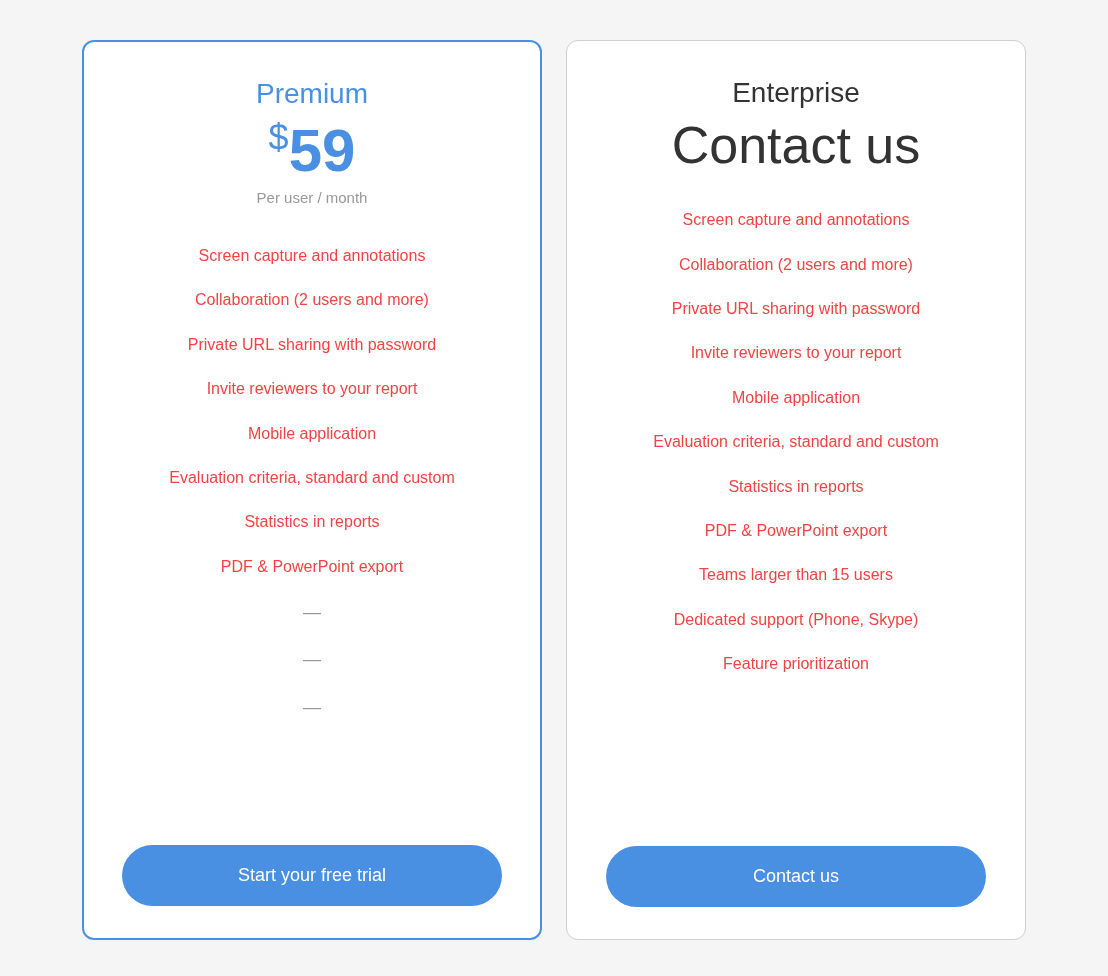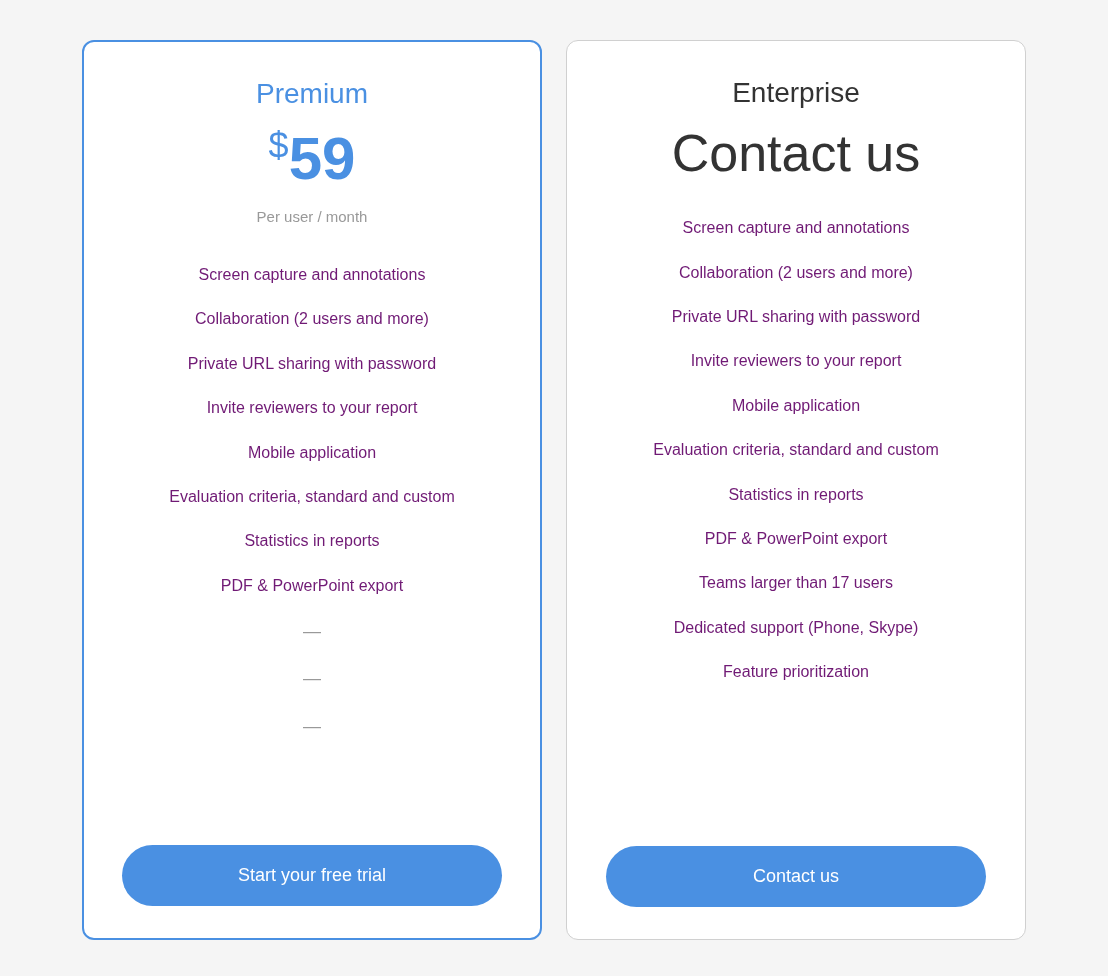--- a/index.html
+++ b/index.html
@@ -43,38 +43,38 @@
     }
 
     .pricing-card.enterprise {
       border: 1px solid #d0d0d0;
     }
 
     .plan-name {
       font-size: 28px;
       font-weight: 400;
       text-align: center;
-      margin-bottom: 16px;
+      margin-bottom: 8px;
     }
 
     .plan-name.premium {
       color: #4a90e2;
     }
 
     .plan-name.enterprise {
       color: #333333;
     }
 
     .plan-price {
       font-size: 60px;
       font-weight: 700;
       color: #4a90e2;
       text-align: left;
       line-height: 1.1;
-      margin-bottom: 16px;
+      margin-bottom: 5px;
     }
 
     .plan-price .currency {
       font-size: 36px;
       font-weight: 400;
       vertical-align: super;
     }
 
     .plan-contact {
       font-size: 52px;
@@ -97,21 +97,21 @@
       width: 100%;
       flex: 1;
       display: flex;
       flex-direction: column;
       gap: 0;
       margin-bottom: 32px;
     }
 
     .features-list li {
       font-size: 16px;
-      color: #701a75;
+      color: #ef4444;
       text-align: center;
       padding: 11px 8px;
       line-height: 1.4;
     }
 
     .features-list li.dash {
       color: #999999;
       font-size: 18px;
     }
 
@@ -162,20 +162,20 @@
     <div class="plan-contact">Contact us</div>
     <ul class="features-list">
       <li>Screen capture and annotations</li>
       <li>Collaboration (2 users and more)</li>
       <li>Private URL sharing with password</li>
       <li>Invite reviewers to your report</li>
       <li>Mobile application</li>
       <li>Evaluation criteria, standard and custom</li>
       <li>Statistics in reports</li>
       <li>PDF &amp; PowerPoint export</li>
-      <li>Teams larger than 17 users</li>
+      <li>Teams larger than 15 users</li>
       <li>Dedicated support (Phone, Skype)</li>
       <li>Feature prioritization</li>
     </ul>
     <button class="cta-button">Contact us</button>
   </div>
 
 </div>
 
 </body></html>

